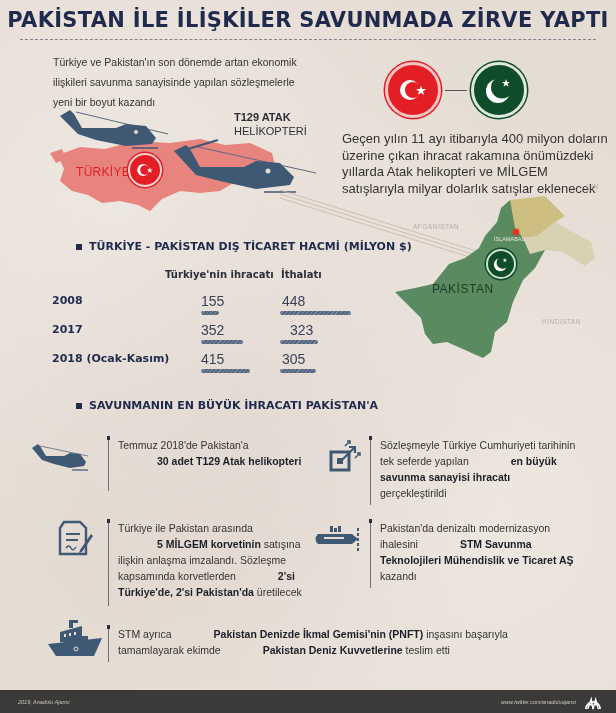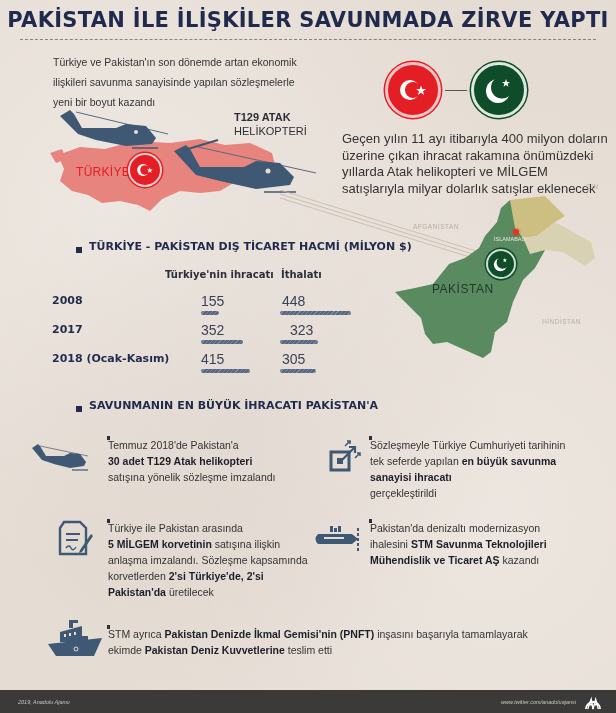--- a/index.html
+++ b/index.html
@@ -60,39 +60,39 @@
   .pk-label { position: absolute; top: 282px; left: 432px; font-size: 12px; color: #1c3d26; letter-spacing: 0.5px; }
   .isl-label { position: absolute; top: 236px; left: 494px; font-size: 5.5px; color: #eae6dd; }
   .isl-dot { position: absolute; top: 229px; left: 513px; width: 6px; height: 6px; background: #e53425; border-radius: 50%; box-shadow: 0 0 3px #e53425; }
   .pk-badge {
     position: absolute; top: 249px; left: 486px; width: 30px; height: 30px; border-radius: 50%;
     background: #0f4c2a; border: 2px solid #cfe0d0; box-shadow: 0 0 0 1.5px #0f4c2a;
     display: flex; align-items: center; justify-content: center;
   }
   .section-head {
     position: absolute; left: 40px; font-family: "DejaVu Sans", sans-serif;
-    font-weight: bold; font-size: 11px; color: #1f2a4d; display: flex; align-items: flex-end; gap: 7px; padding-left: 36px;
+    font-weight: bold; font-size: 11px; color: #1f2a4d; display: flex; align-items: center; gap: 7px; padding-left: 36px;
   }
   .section-head .sq { width: 6px; height: 6px; background: #1f2a4d; display: inline-block; }
   .th { position: absolute; font-family: "DejaVu Sans", sans-serif; font-weight: bold; font-size: 10px; color: #2b2f3a; white-space: nowrap; }
   .ty { position: absolute; font-family: "DejaVu Sans", sans-serif; font-weight: bold; font-size: 11px; color: #1f2a4d; white-space: nowrap; text-align: center; }
   .tv { position: absolute; font-size: 14px; color: #3b4256; }
   .bar {
     position: absolute; height: 4px; border-radius: 2px;
     background: repeating-linear-gradient(135deg, #56677f 0 2px, #7a8aa0 2px 3px);
   }
-  .item { position: absolute; display: flex; flex-direction: column; }
+  .item { position: absolute; display: flex; }
   .item .bracket {
     width: 3px; border-left: 1px solid #6b6f78; margin-right: 7px; position: relative;
   }
   .item .bracket::before {
     content: ""; position: absolute; top: -1px; left: -2px; width: 3px; height: 4px; background: #2b2f3a;
   }
   .item .txt { font-size: 10.5px; line-height: 16px; color: #333; }
-  .item .txt b { font-weight: bold; color: #1b1f2a; }
+  .item .txt b { font-weight: bold; color: #1b1f2a; margin-left: 39px; }
   .icon { position: absolute; }
   .footer {
     position: absolute; bottom: 0; left: 0; width: 616px; height: 23px; background: #3b3a38;
     display: flex; align-items: center; justify-content: space-between; padding: 0 14px 0 18px;
   }
   .footer .copy, .footer .url { font-size: 5.5px; color: #c8c5c0; font-style: italic; }
   .footer .right { display: flex; align-items: center; gap: 8px; }
   .aa-logo { width: 18px; height: 16px; }
 </style>
 </head>
@@ -213,21 +213,20 @@
 <svg class="icon" style="top:440px;left:30px" width="62" height="36" viewBox="0 0 62 36">
   <line x1="10" y1="6" x2="58" y2="16" stroke="#5a6a80" stroke-width="0.8"></line>
   <path d="M2,8 L8,4 L10,6 L16,16 L34,16 L40,13 L50,14 L56,22 L54,26 L40,28 L24,24 L12,20 Z" fill="#3f5873"></path>
   <line x1="42" y1="30" x2="58" y2="30" stroke="#3f5873" stroke-width="1.2"></line>
 </svg>
 <div class="item" style="top:437px;left:108px;height:54px">
   <div class="bracket"></div>
   <div class="txt">
     <span>Temmuz 2018'de Pakistan'a</span><br>
     <b>30 adet T129 Atak helikopteri</b><br>
-    <span>satışına yönelik sözleşme imzalandı</span>
   </div>
 </div>
 
 <svg class="icon" style="top:440px;left:328px" width="34" height="34" viewBox="0 0 34 34">
   <rect x="3" y="12" width="18" height="18" fill="none" stroke="#3f5873" stroke-width="3"></rect>
   <rect x="9" y="18" width="6" height="6" fill="#3f5873"></rect>
   <path d="M12,22 L27,7 M21,7 L27,7 L27,13" stroke="#3f5873" stroke-width="2.2" fill="none"></path>
   <path d="M17,6 L22,1 M19,1 L22,1 L22,4" stroke="#3f5873" stroke-width="1.5" fill="none"></path>
   <path d="M27,18 L32,13 M29,13 L32,13 L32,16" stroke="#3f5873" stroke-width="1.5" fill="none"></path>
 </svg>

